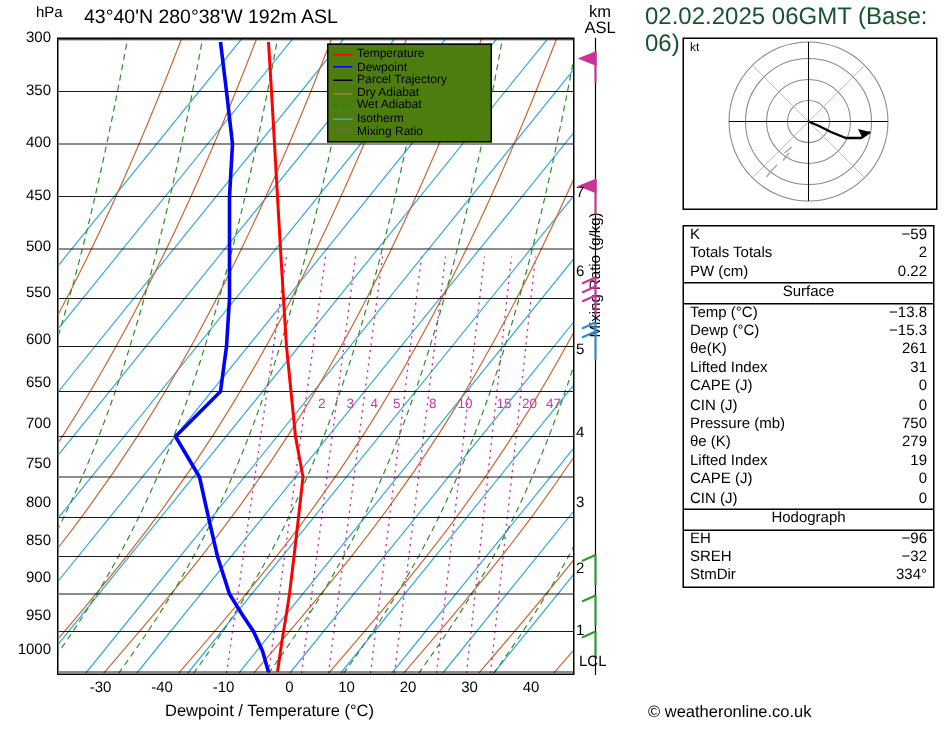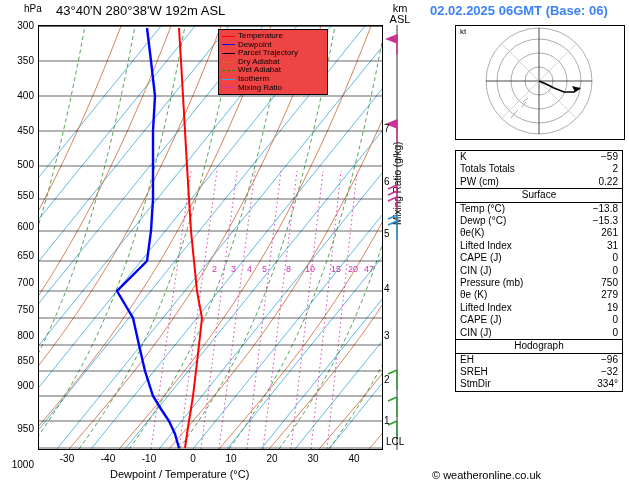--- a/index.html
+++ b/index.html
@@ -2,29 +2,29 @@
 <html><head>
 <meta charset="utf-8">
 <style>
   html,body{margin:0;padding:0;}
   body{width:629px;height:486px;background:#ffffff;font-family:"Liberation Sans",sans-serif;position:relative;overflow:hidden;}
   .abs{position:absolute;}
   
   #hpa-label{left:24px;top:3px;font-size:10px;color:#000;}
   #station-title{left:56px;top:3px;font-size:13px;color:#000;font-weight:400;}
   #km-label{left:388px;top:3px;font-size:11px;color:#000;text-align:center;width:24px;line-height:11px;}
-  #date-title{left:430px;top:3px;font-size:13px;color:#3b82f6;font-weight:bold;}
+  #date-title{left:430px;top:3px;font-size:16px;color:#14532d;}
   
   #skewt{left:38px;top:25px;width:345px;height:425px;border:1px solid #000;box-sizing:border-box;background:#fff;overflow:hidden;}
   #skewt svg{display:block;}
   .ytick{font-size:10px;color:#000;text-align:right;width:32px;}
   .xtick{font-size:10px;color:#000;text-align:center;width:30px;}
   #xaxis-title{left:110px;top:468px;font-size:11px;color:#000;}
   
-  #legend{left:218px;top:29px;width:110px;border:1px solid #000;background:#ef4444;padding:2px 3px;box-sizing:border-box;}
+  #legend{left:218px;top:29px;width:110px;border:1px solid #000;background:#4d7c0f;padding:2px 3px;box-sizing:border-box;}
   #legend div{font-size:8px;line-height:8.6px;color:#000;white-space:nowrap;display:flex;align-items:center;}
   #legend i{display:inline-block;width:13px;height:0;border-top-width:1.4px;border-top-style:solid;margin-right:3px;flex:none;}
   
   #mix-axis{left:392px;top:225px;font-size:10px;color:#000;transform:rotate(-90deg);transform-origin:left top;white-space:nowrap;}
   #km-axis-ticks{left:384px;top:25px;width:26px;height:425px;}
   .kmtick{font-size:10px;color:#000;position:absolute;left:2px;}
   #lcl-label{left:386px;top:436px;font-size:10px;color:#000;}
   
   #hodo{left:455px;top:25px;width:168px;height:113px;border:1px solid #000;background:#fff;overflow:hidden;}
   #kt-label{left:460px;top:27px;font-size:8px;color:#000;}
@@ -143,22 +143,22 @@
 <div class="abs ytick" style="left:2px;top:125px;">450</div>
 <div class="abs ytick" style="left:2px;top:159px;">500</div>
 <div class="abs ytick" style="left:2px;top:190px;">550</div>
 <div class="abs ytick" style="left:2px;top:221px;">600</div>
 <div class="abs ytick" style="left:2px;top:250px;">650</div>
 <div class="abs ytick" style="left:2px;top:277px;">700</div>
 <div class="abs ytick" style="left:2px;top:304px;">750</div>
 <div class="abs ytick" style="left:2px;top:330px;">800</div>
 <div class="abs ytick" style="left:2px;top:355px;">850</div>
 <div class="abs ytick" style="left:2px;top:380px;">900</div>
-<div class="abs ytick" style="left:2px;top:423px;">950</div>
-<div class="abs ytick" style="left:2px;top:459px;">1000</div>
+<div class="abs ytick" style="left:2px;top:405px;">950</div>
+<div class="abs ytick" style="left:2px;top:428px;">1000</div>
 
 <div class="abs xtick" style="left:52px;top:453px;">-30</div>
 <div class="abs xtick" style="left:93px;top:453px;">-40</div>
 <div class="abs xtick" style="left:134px;top:453px;">-10</div>
 <div class="abs xtick" style="left:178px;top:453px;">0</div>
 <div class="abs xtick" style="left:216px;top:453px;">10</div>
 <div class="abs xtick" style="left:257px;top:453px;">20</div>
 <div class="abs xtick" style="left:298px;top:453px;">30</div>
 <div class="abs xtick" style="left:339px;top:453px;">40</div>
 <div class="abs" id="xaxis-title">Dewpoint / Temperature (°C)</div>

